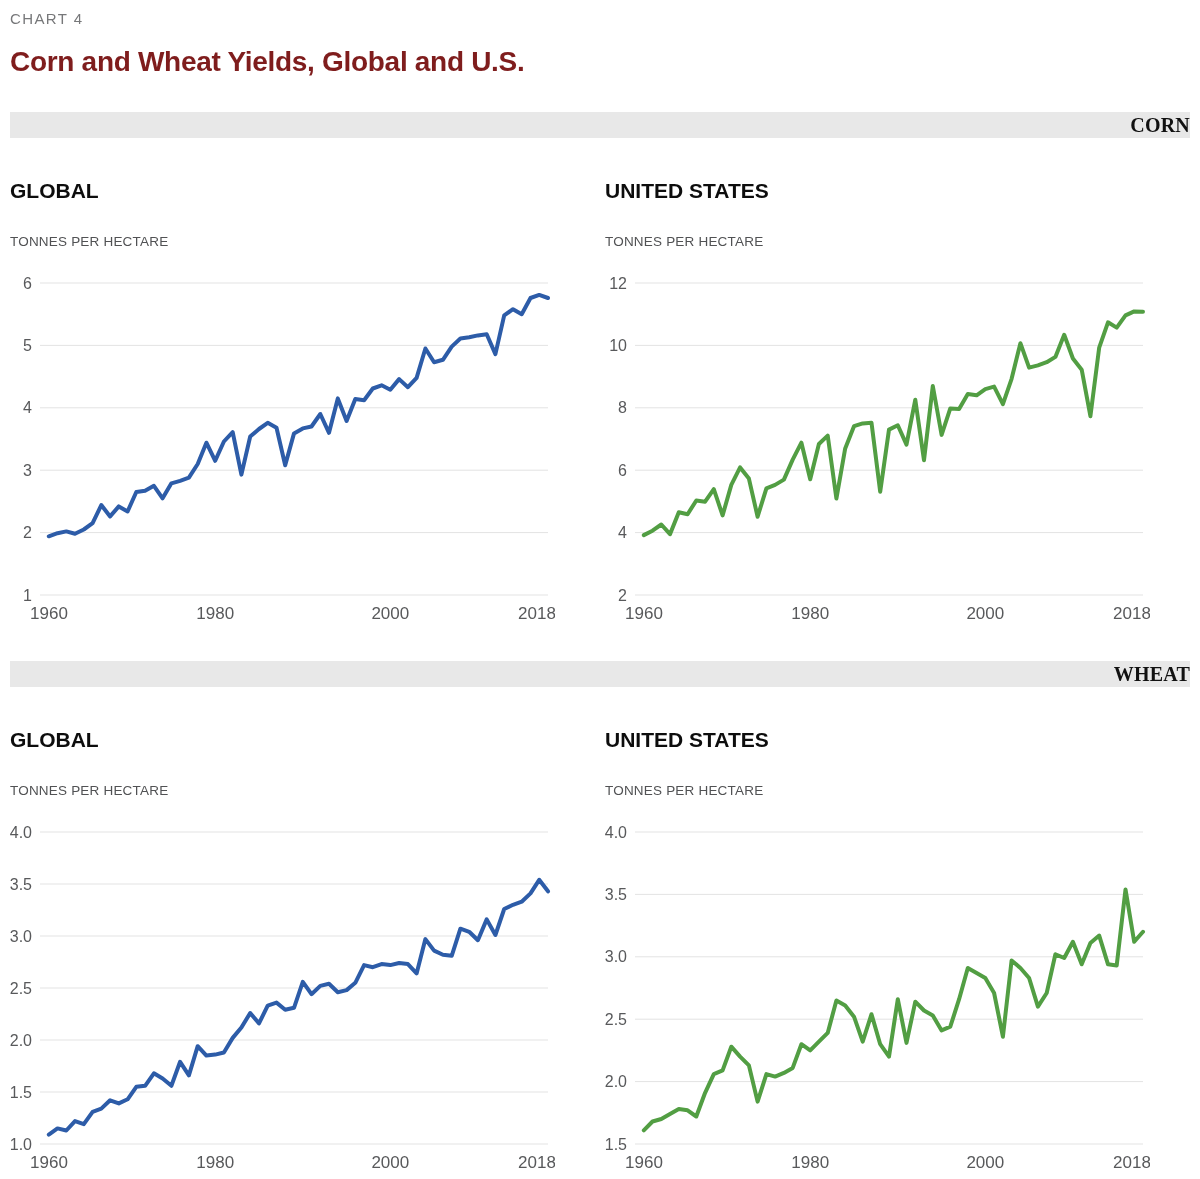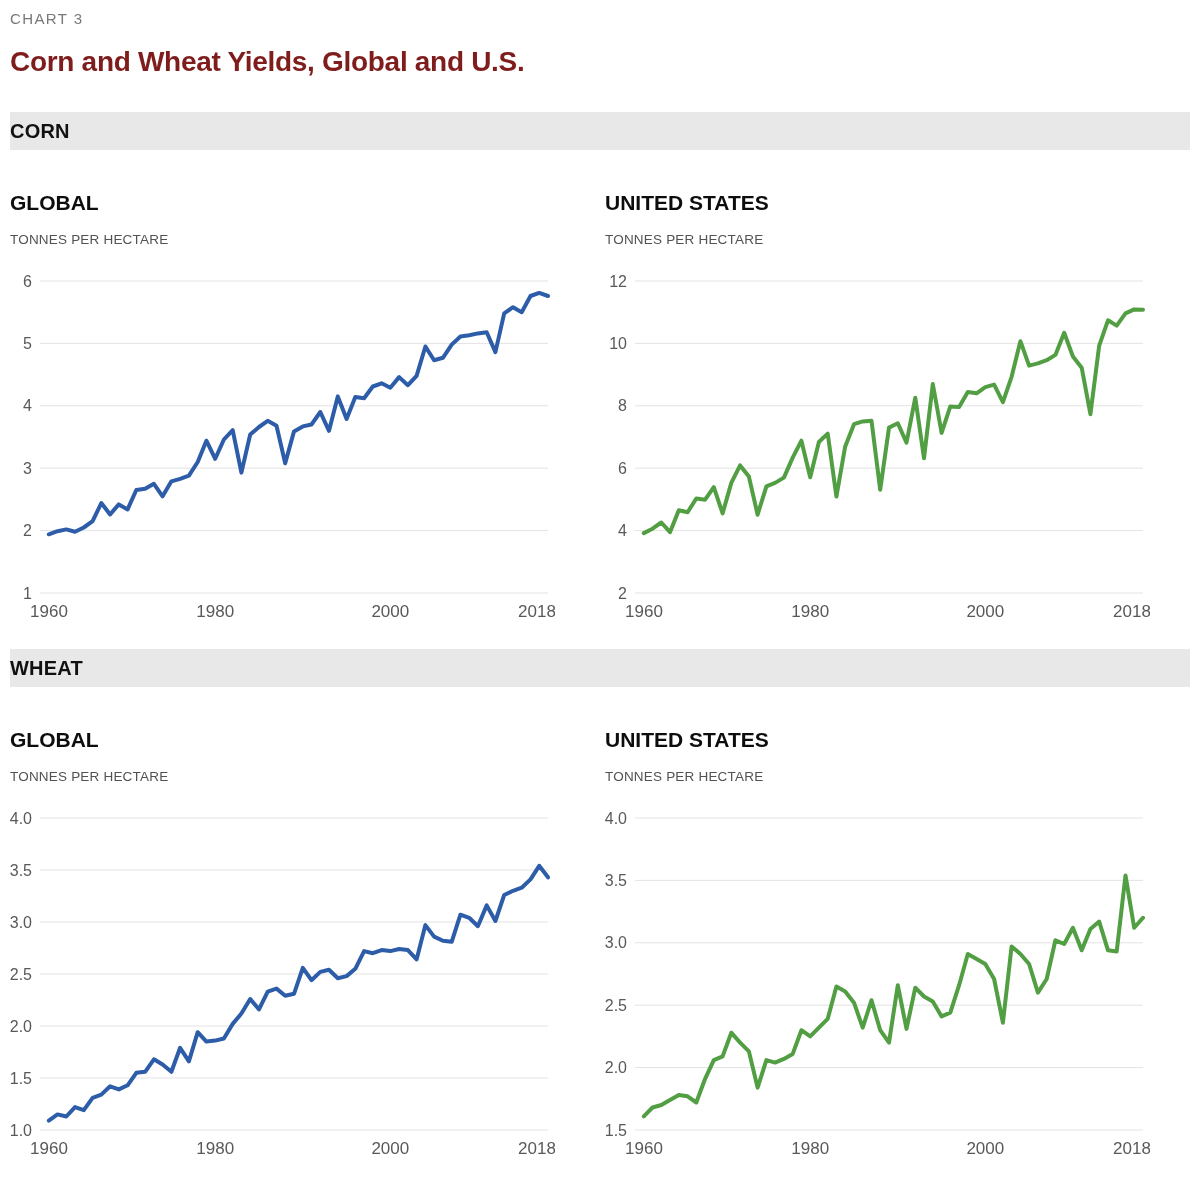--- a/index.html
+++ b/index.html
@@ -18,59 +18,60 @@
   }
   .page-title{
     margin:19px 0 0 0;
     font-size:28px;
     font-weight:bold;
     letter-spacing:-0.3px;
     color:#7f1d1d;
   }
   .band{
     margin-top:34px;
-    height:38px;
+    height:26px;
     background:#e8e8e8;
     display:flex;
     align-items:center;
-    justify-content:flex-start;
+    justify-content:flex-end;
+    font-family:Liberation Serif, serif;
   }
   .band span{
     font-size:20px;
     font-weight:bold;
     letter-spacing:0.2px;
     color:#111111;
   }
-  .band.wheat{margin-top:28px;}
+  .band.wheat{margin-top:38px;}
   .grid2{
     display:grid;
     grid-template-columns:595px 1fr;
   }
   .panel h2{
     margin:41px 0 0 0;
     font-size:21px;
     font-weight:bold;
     letter-spacing:0;
     color:#0d0d0d;
   }
   .unit{
-    margin-top:17px;
+    margin-top:31px;
     font-size:13.5px;
     color:#515254;
     letter-spacing:0.2px;
   }
   svg.chart{display:block;margin-top:20px;}
   svg.chart text{font-family:"Liberation Sans","DejaVu Sans",sans-serif;}
 </style>
 </head>
 <body>
 
 <div class="wrap">
 
-  <div class="kicker">CHART 3</div>
+  <div class="kicker">CHART 4</div>
   <h1 class="page-title">Corn and Wheat Yields, Global and U.S.</h1>
 
   <div class="band corn" style="background: rgb(232, 232, 232);">
     <span>CORN</span>
   </div>
 
   <div class="grid2">
     <section class="panel">
       <h2>GLOBAL</h2>
       <div class="unit">TONNES PER HECTARE</div>

